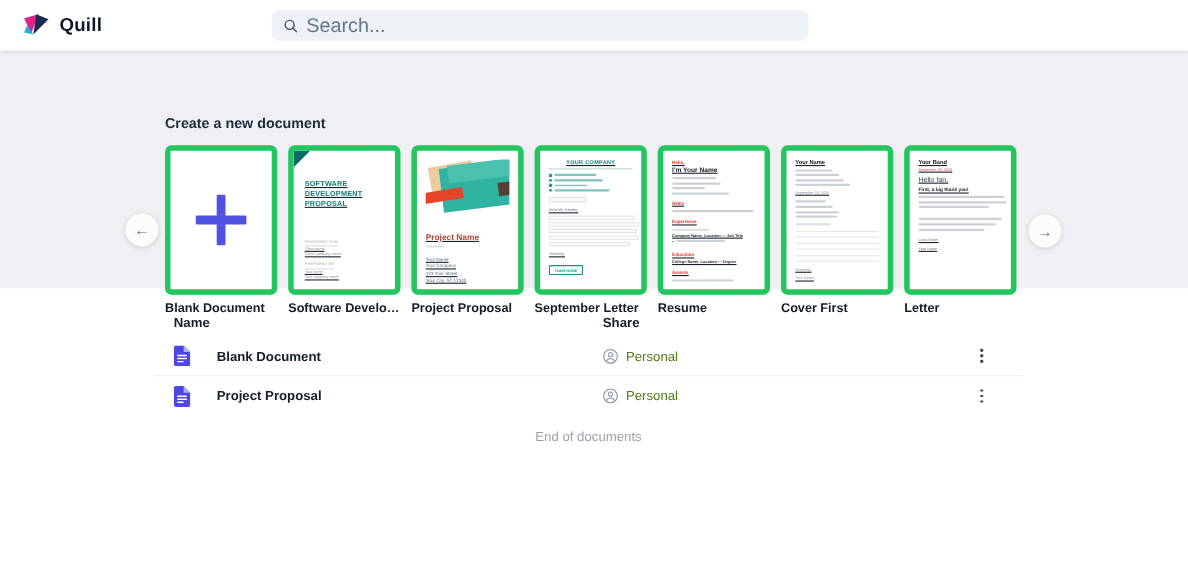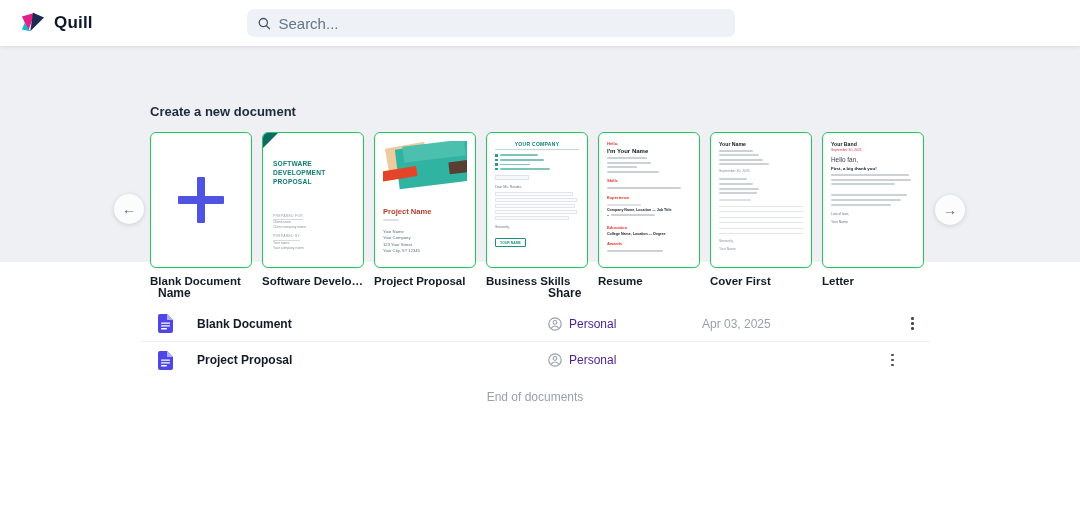--- a/index.html
+++ b/index.html
@@ -4,34 +4,34 @@
 <style>
   * { margin:0; padding:0; box-sizing:border-box; }
   html,body { width:1080px; height:530px; }
   body { font-family:"Liberation Sans", sans-serif; background:#ffffff; color:#1a2230; overflow:hidden; }
 
   
   .topbar { position:relative; height:46px; background:#ffffff; box-shadow:0 1px 4px rgba(15,23,42,.10); z-index:5; }
   .brand { position:absolute; left:20px; top:0; height:46px; display:flex; align-items:center; gap:8px; }
   .brand-name { font-size:17px; font-weight:800; color:#0f172a; letter-spacing:.2px; }
   .searchbar { position:absolute; left:247px; top:9px; width:488px; height:28px; background:#eef2f6; border-radius:7px; display:flex; align-items:center; padding:0 11px; gap:8px; }
-  .searchbar input { border:none; outline:none; background:transparent; font-family:inherit; font-size:15px; color:#334155; width:100%; }
+  .searchbar input { border:none; outline:none; background:transparent; font-family:inherit; font-size:18px; color:#334155; width:100%; }
   .searchbar input::placeholder { color:#64748b; }
   .account { position:absolute; right:16px; top:0; height:46px; display:flex; align-items:center; gap:9px; }
   .org-icon { width:18px; height:18px; border-radius:5px; background:#1b2431; position:relative; }
   .org-icon::after { content:""; position:absolute; left:5px; top:5px; width:8px; height:8px; border-radius:50%; background:#2c3a4e; }
   .account-label { font-size:12px; color:#475569; font-weight:500; }
   .avatar { width:24px; height:24px; border-radius:50%; background:radial-gradient(circle at 35% 30%, #34455c, #121c2a 70%); box-shadow:inset 0 0 0 2px #0d1622; }
 
   
   .templates { position:relative; height:216px; background:#eef0f3; }
   .templates h2 { position:absolute; left:150px; top:58px; font-size:13px; font-weight:700; color:#1e293b; }
   .cards { position:absolute; left:150px; top:86px; display:flex; gap:10px; }
   .card-col { width:102px; display:flex; flex-direction:column; }
-  .tcard { width:102px; height:136px; background:#ffffff; border:1px solid #22c55e; border-radius:6px; box-shadow:0 1px 2px rgba(15,23,42,.05); overflow:hidden; position:relative; cursor:pointer; }
+  .tcard { width:102px; height:136px; background:#ffffff; border:5px solid #22c55e; border-radius:6px; box-shadow:0 1px 2px rgba(15,23,42,.05); overflow:hidden; position:relative; cursor:pointer;text-decoration:underline; }
   .tlabel { margin-top:7px; font-size:11.5px; font-weight:700; color:#141c28; white-space:nowrap; overflow:hidden; text-overflow:ellipsis; }
   .nav-btn { position:absolute; width:30px; height:30px; border-radius:50%; background:#fcfcfd; border:none; box-shadow:0 1px 5px rgba(15,23,42,.15); color:#5b6573; font-size:14px; line-height:30px; text-align:center; cursor:pointer; }
   .nav-prev { left:114px; top:148px; }
   .nav-next { left:935px; top:149px; }
 
   
   .pad { padding:8px; }
   .t3 { font-size:3.4px; line-height:1.5; }
   .t4 { font-size:4.2px; line-height:1.5; }
   .bar { height:2px; background:#ccd1d8; border-radius:1px; margin:2.6px 0; }
@@ -95,21 +95,21 @@
 
   
   .docs { width:790px; margin-left:140px; padding-top:18px; }
   .doc-grid { display:grid; grid-template-columns:390px 154px 198px 1fr; align-items:center; padding:0 10px 0 18px; }
   .doc-head { height:26px; }
   .doc-head span { font-size:12px; font-weight:700; color:#141c28; }
   .doc-row { height:36px; border-bottom:1px solid #eef1f4; cursor:pointer; }
   .doc-row:last-of-type { border-bottom:none; }
   .name-cell { display:flex; align-items:center; gap:24px; }
   .doc-name { font-size:12px; font-weight:700; color:#141c28; }
-  .share-cell { display:flex; align-items:center; gap:7px; color:#4c1d95; font-size:12px; }
+  .share-cell { display:flex; align-items:center; gap:7px; color:#4d7c0f; font-size:12px; }
   .created-cell { color:#99a1ad; font-size:12px; }
   .kebab { justify-self:end; display:flex; flex-direction:column; gap:2.4px; padding:4px 6px; cursor:pointer; background:none; border:none; }
   .kebab i { width:2.6px; height:2.6px; border-radius:50%; background:#3f4854; }
   .end-text { text-align:center; font-size:12px; color:#9aa1ab; margin:12px 0 0 0; }
 </style>
 </head>
 <body>
 
 <header class="topbar">
   <div class="brand">
@@ -206,21 +206,21 @@
         <div class="bl-date"></div>
         <div class="bl-sal t3">Dear Ms. Reader,</div>
         <div class="bl-para" style="width:78px;"></div>
         <div class="bl-para" style="width:82px;"></div>
         <div class="bl-para" style="width:80px;"></div>
         <div class="bl-para" style="width:82px;"></div>
         <div class="bl-para" style="width:74px;"></div>
         <div class="bl-close t3">Sincerely,</div>
         <span class="bl-pill">YOUR NAME</span>
       </div>
-      <div class="tlabel">Business Skills</div>
+      <div class="tlabel">September Letter</div>
     </div>
 
     <div class="card-col">
       <div class="tcard pad">
         <div class="red t4">Hello,</div>
         <div class="rs-name">I'm Your Name</div>
         <div class="bar" style="width:40px;"></div>
         <div class="bar" style="width:44px;"></div>
         <div class="bar" style="width:30px;"></div>
         <div class="bar" style="width:52px;"></div>
@@ -312,21 +312,20 @@
       <span class="doc-name">Blank Document</span>
     </div>
     <div class="share-cell">
       <svg width="14" height="14" viewBox="0 0 14 14">
         <circle cx="7" cy="7" r="6.2" fill="none" stroke="#99a1ad" stroke-width="1.2"></circle>
         <circle cx="7" cy="5.4" r="1.9" fill="none" stroke="#99a1ad" stroke-width="1.1"></circle>
         <path d="M3.4 11.2 a3.8 3.2 0 0 1 7.2 0" fill="none" stroke="#99a1ad" stroke-width="1.1"></path>
       </svg>
       <span>Personal</span>
     </div>
-    <div class="created-cell">Apr 03, 2025</div>
     <button class="kebab">
         <i></i>
         <i></i>
         <i></i>
       </button>
   </div>
 
   <div class="doc-grid doc-row">
     <div class="name-cell">
       <svg width="15" height="19" viewBox="0 0 15 19">

